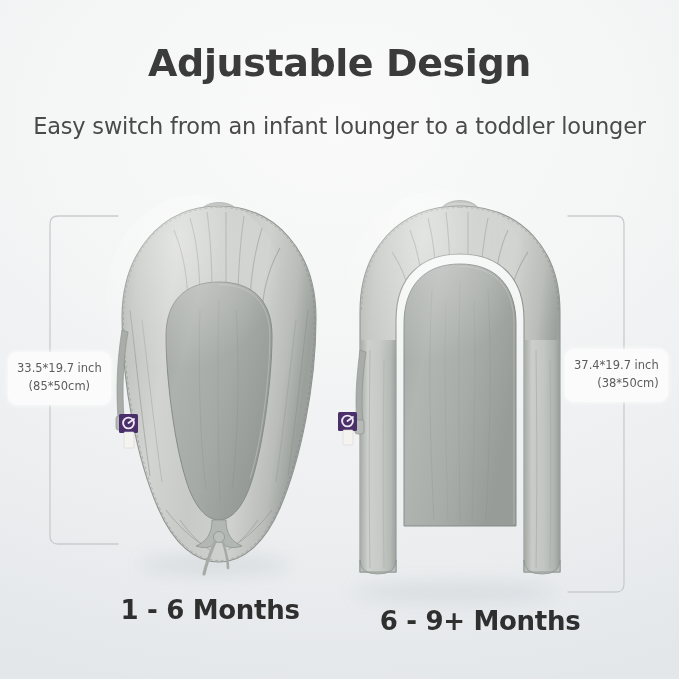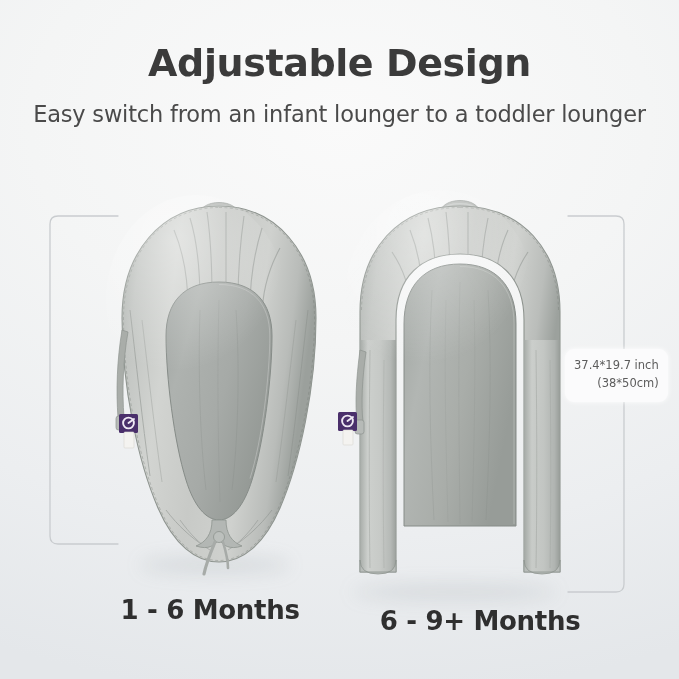--- a/index.html
+++ b/index.html
@@ -36,21 +36,21 @@
     margin: 0;
     padding-top: 44px;
     font-size: 38px;
     font-weight: bold;
     letter-spacing: -0.4px;
     color: #3b3b3b;
     font-family: "DejaVu Sans", sans-serif;
     line-height: 1.0;
   }
   #subtitle {
-    margin: 2px;
+    margin: 14px;
     padding-top: 17px;
     font-size: 22.5px;
     font-weight: normal;
     color: #4a4a4a;
     font-family: "DejaVu Sans", sans-serif;
     letter-spacing: -0.2px;
   }
 
   
   .bracket {
@@ -114,20 +114,24 @@
 
   <div id="header">
     <h1 id="title">Adjustable Design</h1>
     <p id="subtitle">Easy switch from an infant lounger to a toddler lounger</p>
   </div>
 
   <div class="bracket" style="left:44px; top:210px;">
     <svg width="80" height="340" viewBox="0 0 80 340" fill="none">
       <path d="M74 6 H14 Q6 6 6 14 V326 Q6 334 14 334 H74" stroke="#c9cccf" stroke-width="1.3" fill="none" stroke-linecap="round"></path>
     </svg>
+  </div>
+  <div id="dim-label-left" class="dim-label">
+    <div>33.5*19.7 inch</div>
+    <div>(85*50cm)</div>
   </div>
 
   <div class="bracket" style="left:562px; top:210px;">
     <svg width="80" height="388" viewBox="0 0 80 388" fill="none">
       <path d="M6 6 H54 Q62 6 62 14 V374 Q62 382 54 382 H6" stroke="#c9cccf" stroke-width="1.3" fill="none" stroke-linecap="round"></path>
     </svg>
   </div>
   <div id="dim-label-right" class="dim-label">
     <div>37.4*19.7 inch</div>
     <div>(38*50cm)</div>

